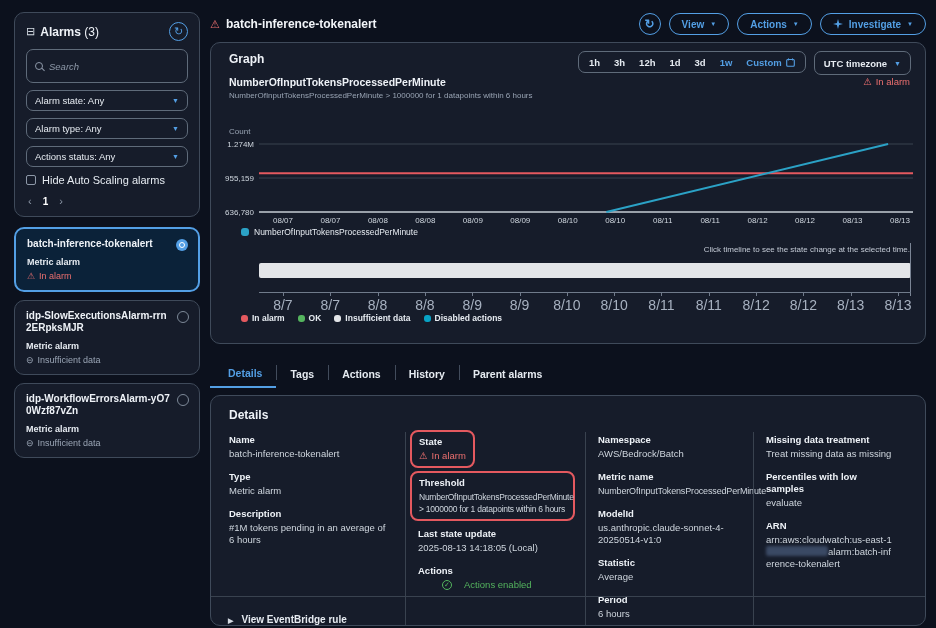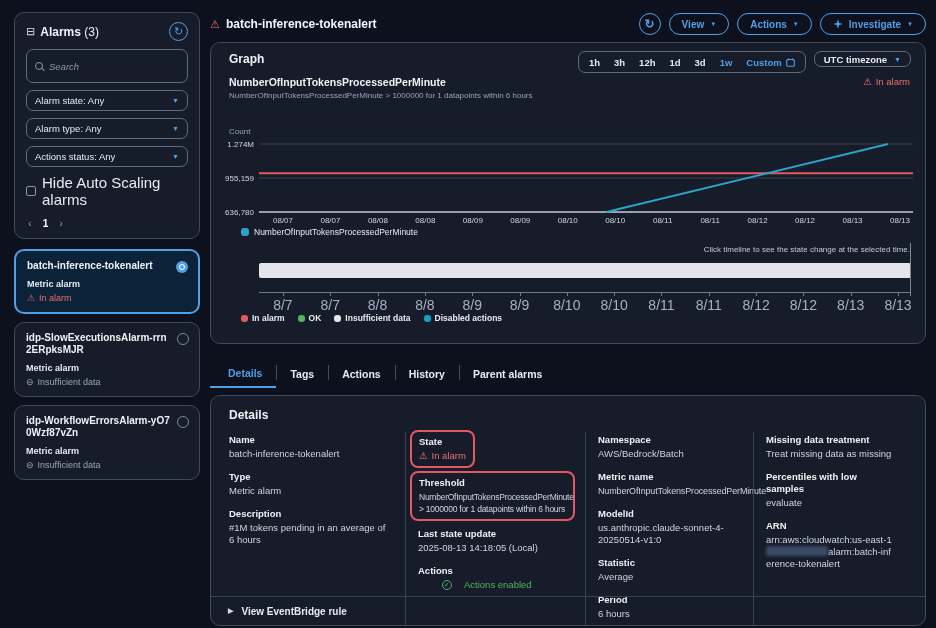--- a/index.html
+++ b/index.html
@@ -26,21 +26,21 @@
     color:#539fe5; display:flex; align-items:center; justify-content:center; font-size:11px; cursor:pointer; }
   .search-box { display:flex; align-items:center; gap:6px; border:1px solid #5f6b7a; border-radius:7px;
     height:21px; padding:16px 8px; margin-bottom:7px; }
   .search-ic { width:8px; height:8px; border:1.4px solid #8d98a8; border-radius:50%; position:relative; flex:none; }
   .search-ic::after { content:''; position:absolute; width:4px; height:1.4px; background:#8d98a8;
     transform:rotate(45deg); right:-3px; bottom:-1px; }
   .search-ph { color:#8d98a8; font-style:italic; font-size:9.5px; }
   .select-box { display:flex; align-items:center; justify-content:space-between; border:1px solid #5f6b7a;
     border-radius:7px; height:21px; padding:0 8px; margin-bottom:7px; font-size:9.5px; color:#e6ebf1; cursor:pointer; }
   .caret { color:#539fe5; font-size:7px; }
-  .checkbox-row { display:flex; align-items:center; gap:6px; font-size:15px; color:#e6ebf1; margin:3px 0 9px; }
+  .checkbox-row { display:flex; align-items:center; gap:6px; font-size:11px; color:#e6ebf1; margin:3px 0 9px; }
   .cb { width:10px; height:10px; border:1px solid #8d98a8; border-radius:2px; flex:none; }
   .pagination { display:flex; align-items:center; gap:11px; font-size:10px; color:#8d98a8; padding-left:2px; }
   .page-num { color:#fff; font-weight:bold; }
   .pg-arrow { cursor:pointer; font-size:11px; }
 
   .alarm-card { padding:9px 11px; margin-top:8px; position:relative; cursor:pointer; }
   .alarm-card:first-child { margin-top:10px; }
   .alarm-card.selected { border:2px solid #539fe5; background:#0b2239; }
   .card-title { font-size:10px; font-weight:bold; color:#eef2f7; line-height:12.5px; padding-right:18px; word-break:break-all; }
   .radio { position:absolute; right:10px; top:10px; width:12px; height:12px; border-radius:50%;
@@ -64,21 +64,21 @@
   .btn .caret { font-size:6px; }
 
   
   .graph-panel { position:relative; height:302px; margin-bottom:8px; }
   .g-title { position:absolute; left:18px; top:9px; font-size:12px; font-weight:bold; color:#eef2f7; }
   .controls { position:absolute; top:8px; right:14px; display:flex; gap:8px; }
   .seg { display:flex; align-items:center; border:1px solid #5f6b7a; border-radius:7px; height:22px; padding:0 3px; }
   .seg-item { padding:0 7px; font-size:9.5px; font-weight:bold; color:#e6ebf1; cursor:pointer;
     display:flex; align-items:center; gap:4px; }
   .seg-item.active, .seg-item.custom { color:#539fe5; }
-  .tz-btn { display:flex; align-items:center; gap:7px; border:1px solid #5f6b7a; border-radius:7px; height:16px;
+  .tz-btn { display:flex; align-items:center; gap:7px; border:1px solid #5f6b7a; border-radius:7px; height:24px;
     padding:0 9px; font-size:9.5px; font-weight:bold; color:#e6ebf1; cursor:pointer;justify-content:space-between; }
   .metric-title { position:absolute; left:18px; top:33px; font-size:10.5px; font-weight:bold; color:#eef2f7; }
   .metric-sub { position:absolute; left:18px; top:48px; font-size:8px; color:#98a3b3; }
   .alarm-badge { position:absolute; right:15px; top:33px; font-size:9.5px; color:#eb6f6f;
     display:flex; gap:4px; align-items:center; }
   .alarm-badge .warn { font-size:9.5px; margin:0; }
 
   .count-label { position:absolute; left:18px; top:84px; font-size:8px; color:#98a3b3; }
   .y-label { position:absolute; left:0; width:43px; text-align:right; font-size:8px; color:#cfd6de;
     transform:translateY(-50%); }
@@ -122,21 +122,21 @@
   .f-value.tight { font-size:9px; letter-spacing:-0.15px; white-space:nowrap; }
   .f-value.arn { word-break:break-all; }
   .circle-check { width:10px; height:10px; border:1px solid #54b45e; border-radius:50%; display:inline-flex;
     align-items:center; justify-content:center; font-size:7px; flex:none; }
   .red-box { display:inline-block; border:2px solid #e4595f; border-radius:8px; padding:4px 7px;
     margin:-4px 0 7px -8px; max-width:calc(100% + 10px); }
   .red-box .field { margin-bottom:0; }
   .redacted { display:inline-block; width:62px; height:10px; background:#3a4964; border-radius:2px;
     filter:blur(1.5px); vertical-align:-1px; }
   .d-footer { position:absolute; left:0; right:0; bottom:0; height:29px; border-top:1px solid #39424f;
-    display:flex; align-items:center; padding:0 17px; font-size:10px; font-weight:bold; color:#e6ebf1; cursor:pointer; }
+    display:flex; align-items:flex-end; padding:0 17px; font-size:10px; font-weight:bold; color:#e6ebf1; cursor:pointer; }
   .d-footer .tri { font-size:7px; margin-right:8px; color:#d5dbe3; }
 
   svg { display:block; }
 </style>
 </head>
 <body>
 
 <div class="app">
 
   <div class="sidebar">

